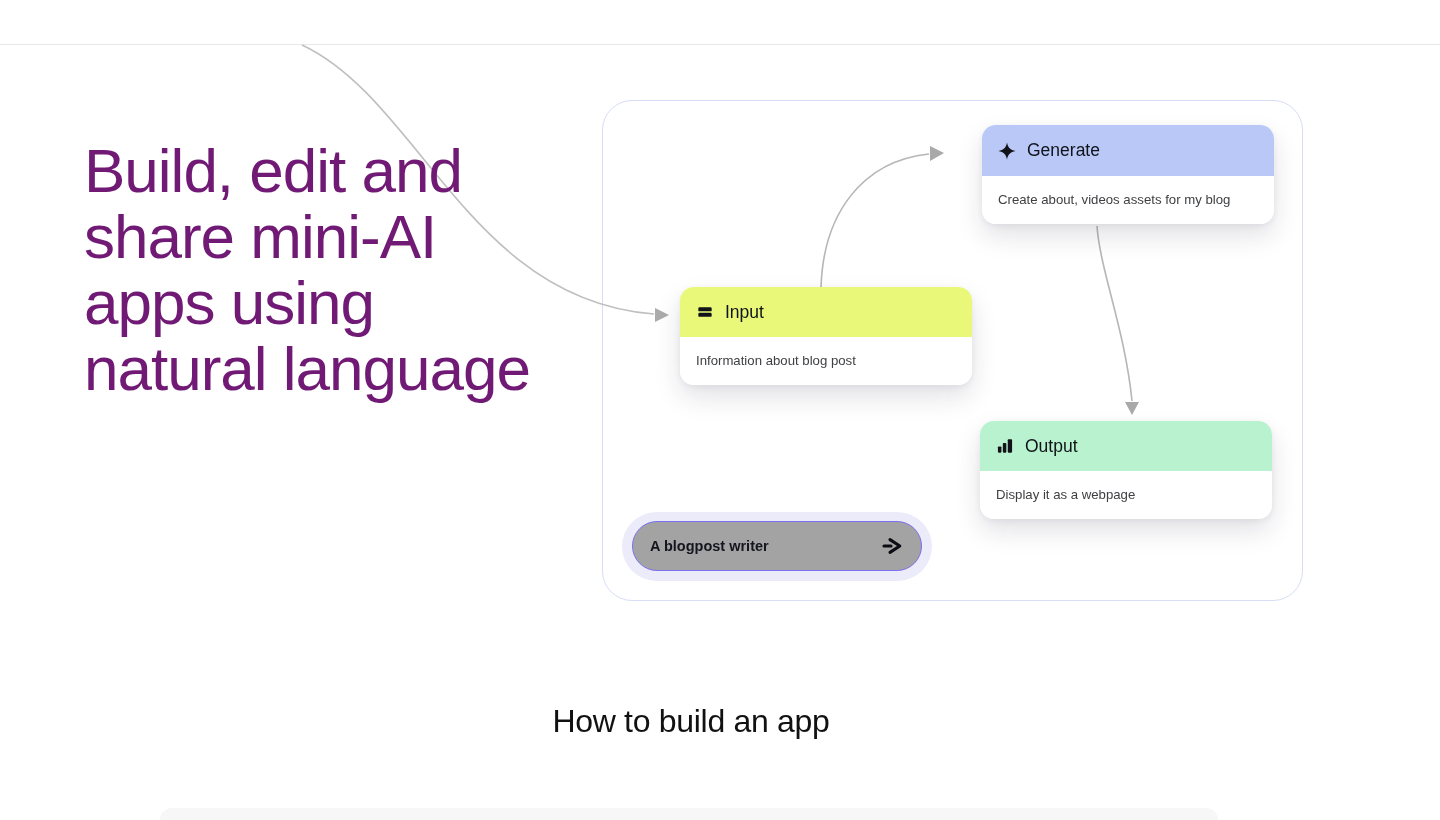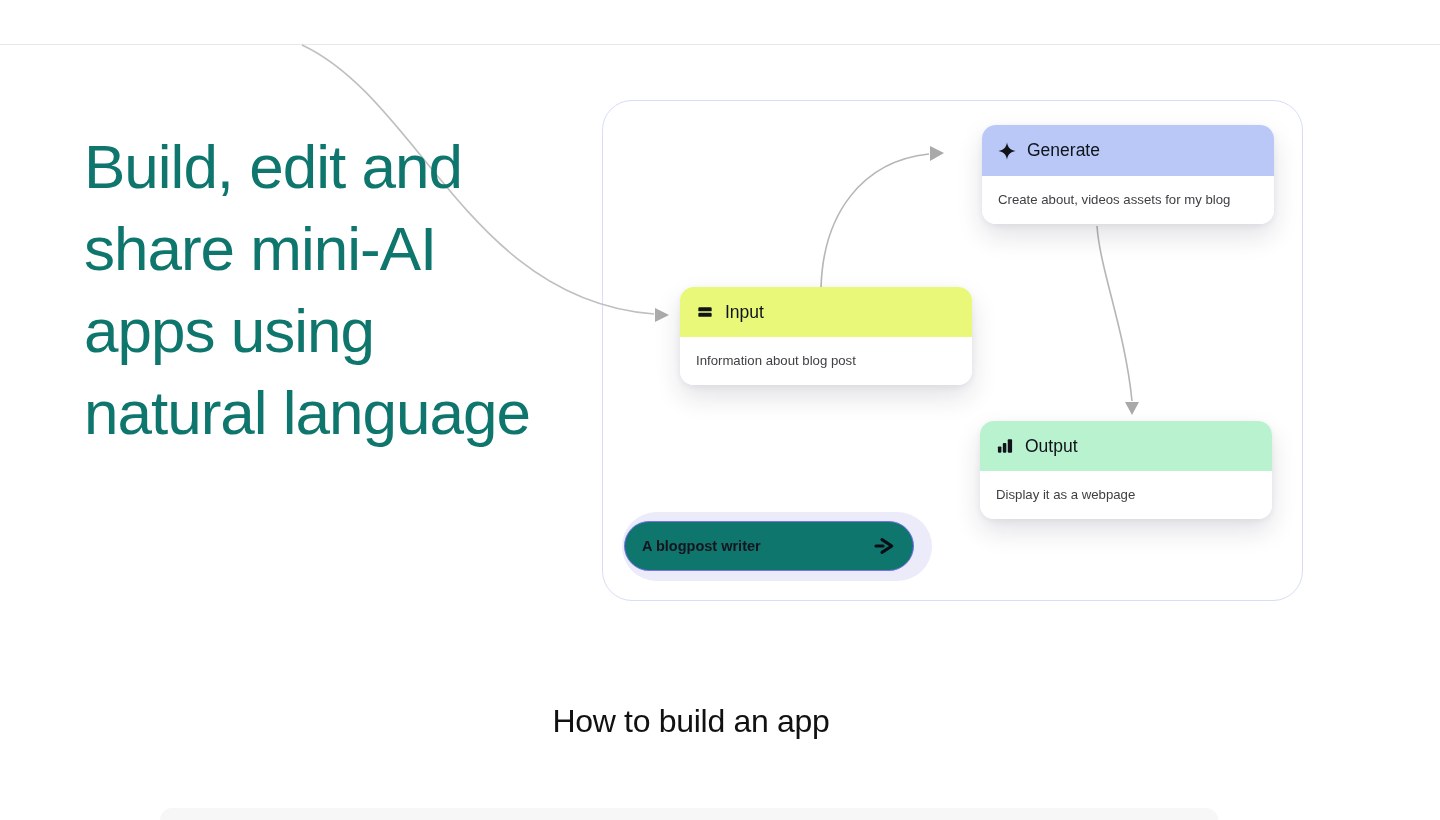--- a/index.html
+++ b/index.html
@@ -3,22 +3,22 @@
 <meta charset="utf-8">
 <style>
   * { margin: 0; padding: 0; box-sizing: border-box; }
   html, body { width: 1440px; height: 820px; overflow: hidden; background: #ffffff;
     font-family: "Liberation Sans", "DejaVu Sans", sans-serif; }
   .stage { position: relative; width: 1440px; height: 820px; background: #fff; }
 
   .top-hairline { position: absolute; left: 0; top: 44px; width: 1440px; height: 1px;
     background: #e8e8e8; }
 
-  .headline { position: absolute; left: 84px; top: 126px; z-index: 2;
-    font-size: 62px; line-height: 82px; font-weight: 400; color: #0f766e;
+  .headline { position: absolute; left: 84px; top: 138px; z-index: 2;
+    font-size: 62px; line-height: 66px; font-weight: 400; color: #701a75;
     letter-spacing: -1px; white-space: pre-line; }
 
   .connector-layer { position: absolute; left: 0; top: 0; width: 1440px; height: 820px;
     z-index: 1; pointer-events: none; }
 
   .canvas-card { position: absolute; left: 602px; top: 100px; width: 701px; height: 501px;
     background: #ffffff; border: 1px solid #d7ddf6; border-radius: 30px; z-index: 0; }
 
   .node { position: absolute; width: 292px; border-radius: 14px; background: #ffffff;
     box-shadow: 0 12px 26px rgba(30,34,60,.13), 0 2px 6px rgba(30,34,60,.06); z-index: 2; }
@@ -31,22 +31,22 @@
 
   .node-generate { left: 982px; top: 125px; }
   .node-generate .node-header { background: #b9c8f7; height: 51px; }
   .node-input { left: 680px; top: 287px; }
   .node-input .node-header { background: #e9f879; }
   .node-output { left: 980px; top: 421px; }
   .node-output .node-header { background: #b9f2cf; }
 
   .prompt-halo { position: absolute; left: 622px; top: 512px; width: 310px; height: 69px;
     border-radius: 35px; background: #ecebfa; z-index: 2; }
-  .prompt-pill { position: absolute; left: 2px; top: 9px; width: 290px; height: 50px;
-    border-radius: 25px; background: #0f766e; border: 1.5px solid #7a70f0;
+  .prompt-pill { position: absolute; left: 10px; top: 9px; width: 290px; height: 50px;
+    border-radius: 25px; background: #a3a3a3; border: 1.5px solid #7a70f0;
     display: flex; align-items: center; padding: 0 14px 0 17px; justify-content: flex-end; }
   .prompt-input { flex: 1; border: none; outline: none; background: transparent;
     font-family: inherit; font-size: 14.5px; font-weight: 700; color: #15151f; }
   .send-btn { width: 30px; height: 30px; border: none; background: transparent;
     display: flex; align-items: center; justify-content: center; cursor: pointer; }
   .send-btn svg { width: 24px; height: 24px; }
 
   .how-heading-wrap { position: absolute; left: 0; top: 703px; width: 1382px;
     text-align: center; }
   .how-heading { font-size: 32px; font-weight: 500; color: #111111; letter-spacing: -0.3px; margin-top: 26px; }

